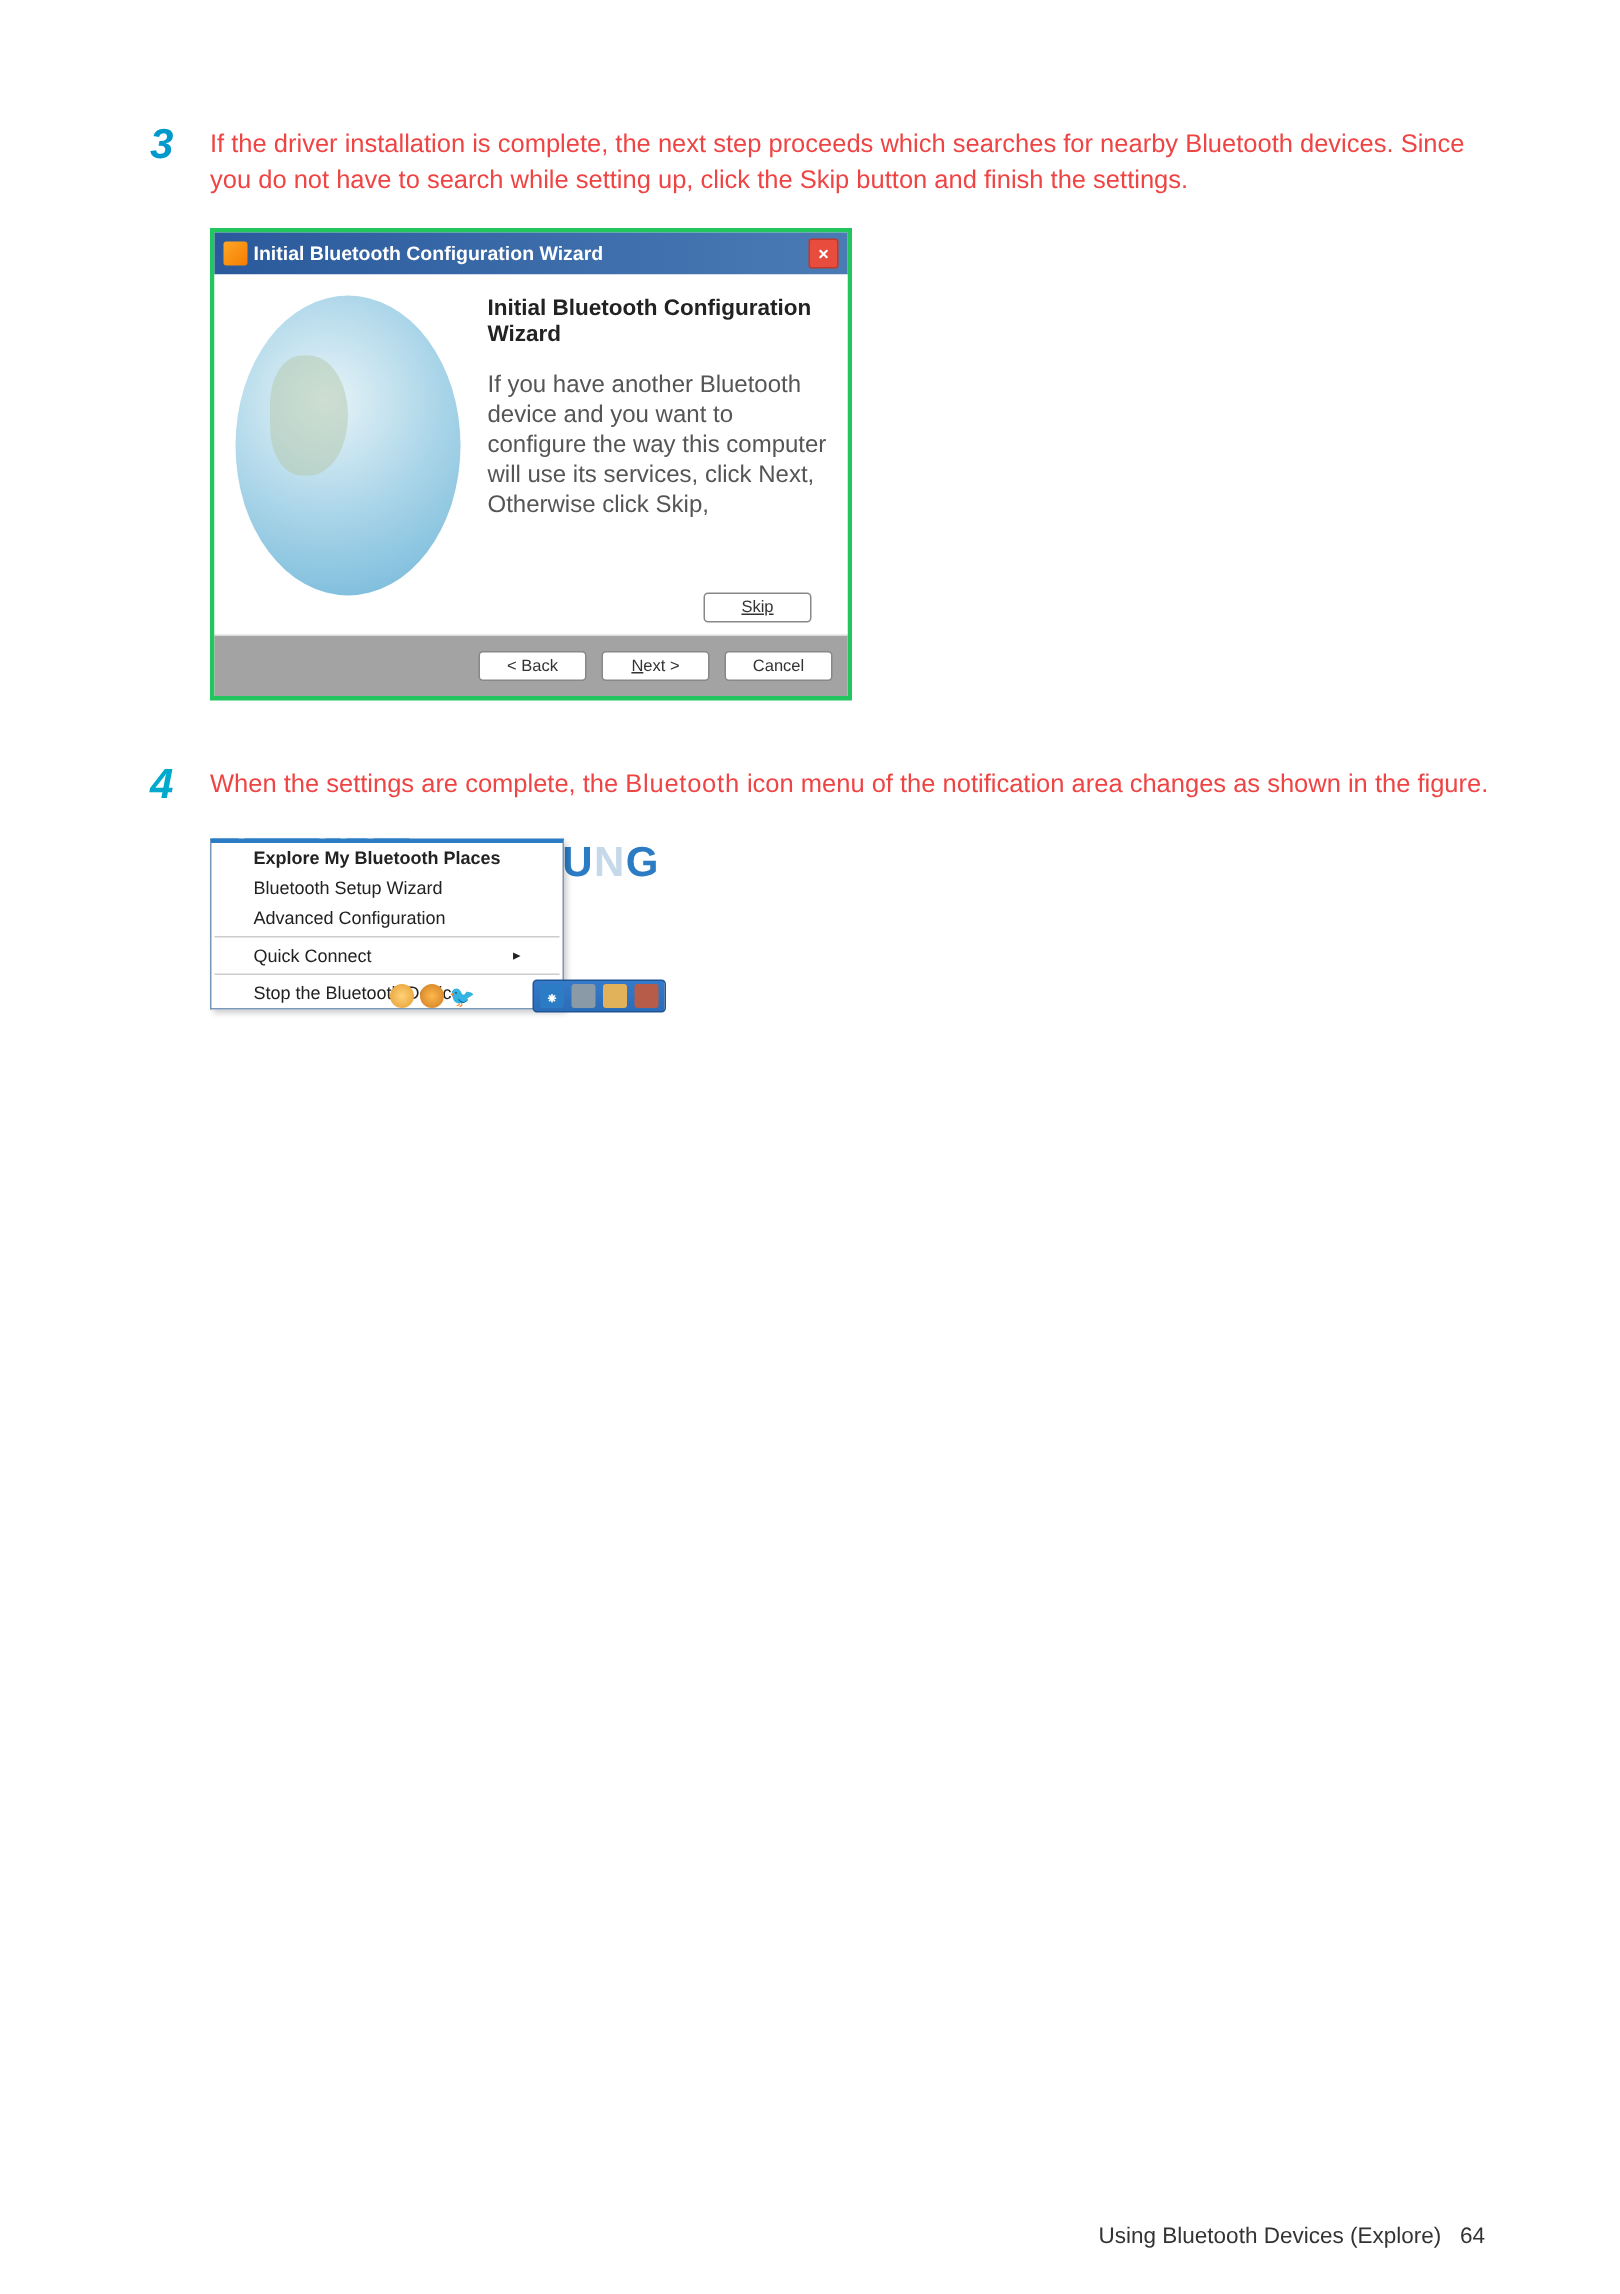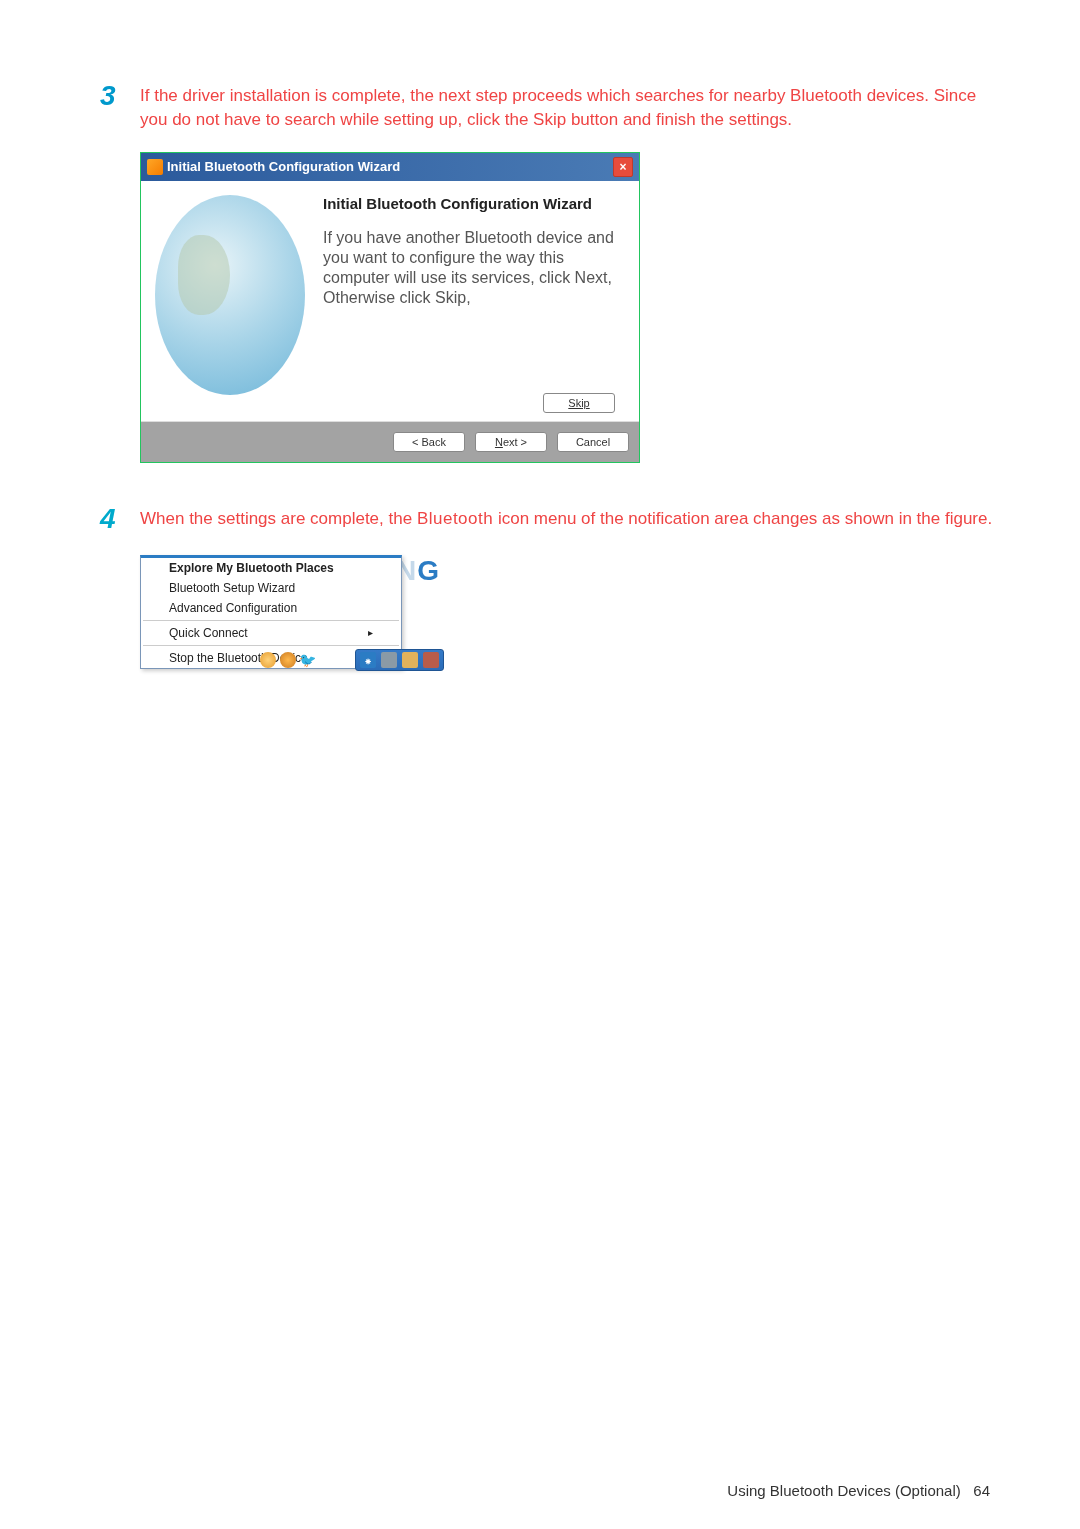--- a/index.html
+++ b/index.html
@@ -34,22 +34,22 @@
       font-size: 17px;
       line-height: 1.4;
       color: #ef4444;
       padding-top: 4px;
     }
     .dialog-container {
       margin-left: 40px;
       margin-bottom: 40px;
     }
     .dialog {
-      width: 500px;
-      border: 1px solid #22c55e;
+      width: 428px;
+      border: 3px solid #22c55e;
       background: #fff;
     }
     .dialog-titlebar {
       background: linear-gradient(to right, #2b5a9c, #4a7bb5);
       color: #fff;
       padding: 4px 6px;
       font-size: 13px;
       font-weight: bold;
       display: flex;
       align-items: center;
@@ -152,21 +152,21 @@
     }
     .context-menu {
       background: #fff;
       border: 1px solid #7a96b8;
       border-top: 3px solid #2b7cc4;
       font-size: 12px;
       font-family: 'Tahoma', sans-serif;
       box-shadow: 2px 2px 4px rgba(0,0,0,0.2);
       position: relative;
       z-index: 2;
-      width: 262px;
+      width: 236px;
     }
     .menu-top-segments {
       position: absolute;
       top: -3px;
       left: 0;
       right: 0;
       height: 3px;
       display: flex;
       gap: 4px;
     }
@@ -335,14 +335,14 @@
   </div>
   <div class="tray-icons">
     <div class="tray-icon bt">⁕</div>
     <div class="tray-icon g1"></div>
     <div class="tray-icon g2"></div>
     <div class="tray-icon g3"></div>
   </div>
 </div>
 
 <div class="footer">
-  <span>Using Bluetooth Devices (Optional)</span>&nbsp;&nbsp;&nbsp;<span>64</span>
+  <span>Using Bluetooth Devices (Explore)</span>&nbsp;&nbsp;&nbsp;<span>64</span>
 </div>
 
 </body></html>

